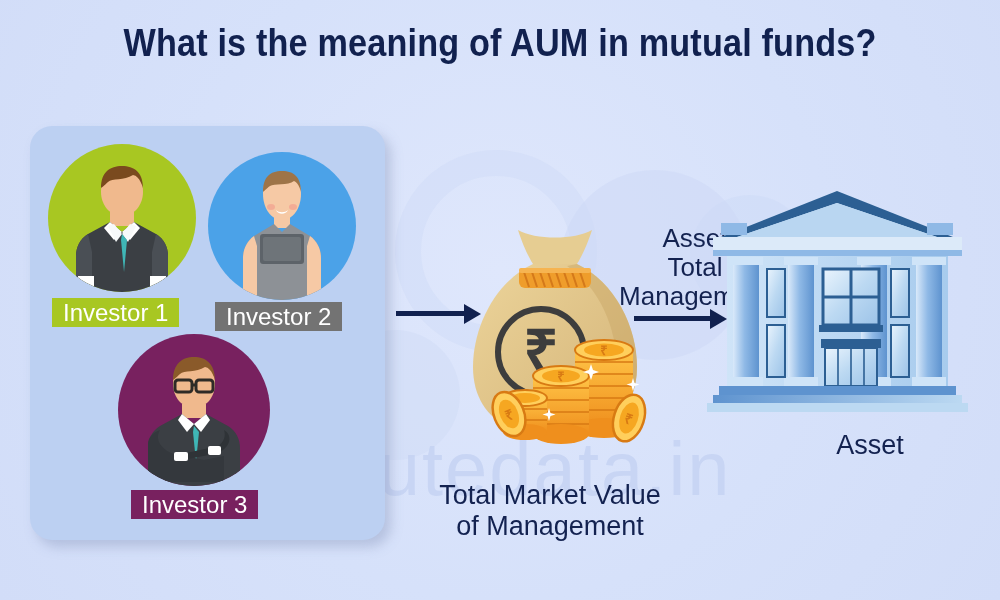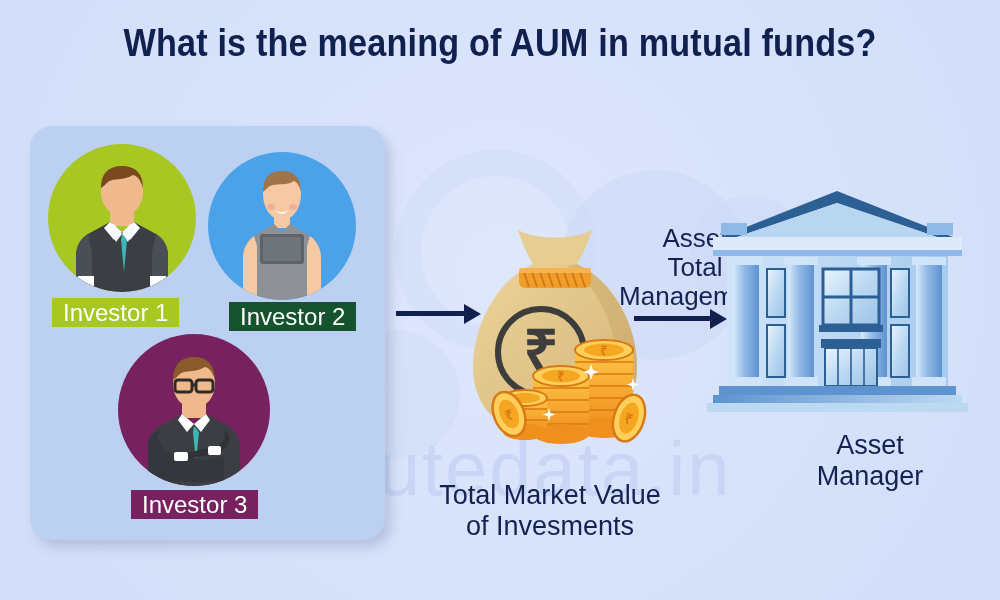--- a/index.html
+++ b/index.html
@@ -106,21 +106,21 @@
           <path d="M46 84c-7 5-11 13-11 22v42h14V94z" fill="#f6c9a5"></path>
           <path d="M102 84c7 5 11 13 11 22v42H99V94z" fill="#f6c9a5"></path>
           <rect x="52" y="82" width="44" height="30" rx="3" fill="#5d6369"></rect>
           <rect x="55" y="85" width="38" height="24" rx="2" fill="#6e7479"></rect>
           <ellipse cx="63" cy="55" rx="4" ry="3" fill="#f2a08f" opacity=".7"></ellipse>
           <ellipse cx="85" cy="55" rx="4" ry="3" fill="#f2a08f" opacity=".7"></ellipse>
           <path d="M68 58c3 3 9 3 12 0-2 5-10 5-12 0z" fill="#ffffff"></path>
         </g>
       </svg>
     </div>
-    <div class="av-label" style="left:199px;top:176px;background:#14532d;">Investor 2</div>
+    <div class="av-label" style="left:185px;top:176px;background:#737373;">Investor 2</div>
 
     <div class="avatar" style="left:88px;top:208px;width:152px;height:152px;background:#78215f;">
       <svg class="person" viewBox="0 0 152 152">
         <g>
           <path d="M76 28c-14 0-21 9-21 22 0 13 9 24 21 24s21-11 21-24c0-13-7-22-21-22z" fill="#f0b98d"></path>
           <path d="M55 46c0-16 9-23 21-23s21 7 21 23c0 0-3-12-10-13-9 6-21 3-25 7-3 3-7 6-7 6z" fill="#8a5a2a"></path>
           <rect x="57" y="46" width="17" height="12" rx="3" fill="none" stroke="#2e2b26" stroke-width="3"></rect>
           <rect x="78" y="46" width="17" height="12" rx="3" fill="none" stroke="#2e2b26" stroke-width="3"></rect>
           <path d="M74 51h4" stroke="#2e2b26" stroke-width="3"></path>
           <path d="M64 70h24v14H64z" fill="#f0b98d"></path>
@@ -219,21 +219,21 @@
       <g fill="#ffffff">
         <path d="M104 34l2 6 6 2-6 2-2 6-2-6-6-2 6-2z"></path>
         <path d="M62 78l1.5 5 5 1.5-5 1.5-1.5 5-1.5-5-5-1.5 5-1.5z"></path>
         <path d="M146 48l1.5 5 5 1.5-5 1.5-1.5 5-1.5-5-5-1.5 5-1.5z"></path>
       </g>
     </svg>
   </div>
 
   <div class="caption" style="left:400px;top:448px;width:300px;margin-top:32px;">
     <div>Total Market Value</div>
-    <div>of Invesments</div>
+    <div>of Management</div>
   </div>
 
   <div class="aum-label" style="left:600px;top:224px;width:190px;">
     <div>Asset</div>
     <div>Total</div>
     <div>Management</div>
   </div>
   <div class="arrow-line" style="left:634px;top:316px;width:78px;"></div>
   <div class="arrow-head" style="left:710px;top:309px;"></div>
 
@@ -304,16 +304,15 @@
       <path d="M146 163v38M133 163v38M159 163v38" stroke="#2c5f93" stroke-width="1.6"></path>
 
       <rect x="14" y="201" width="237" height="9" fill="#5e93cf"></rect>
       <rect x="8" y="210" width="249" height="8" fill="url(#stepG)"></rect>
       <rect x="2" y="218" width="261" height="9" fill="#bcd9f2"></rect>
     </svg>
   </div>
 
   <div class="caption" style="left:755px;top:430px;width:230px;">
     <div>Asset</div>
-    <div>Manager</div>
   </div>
 
 </div>
 
 </body></html>

